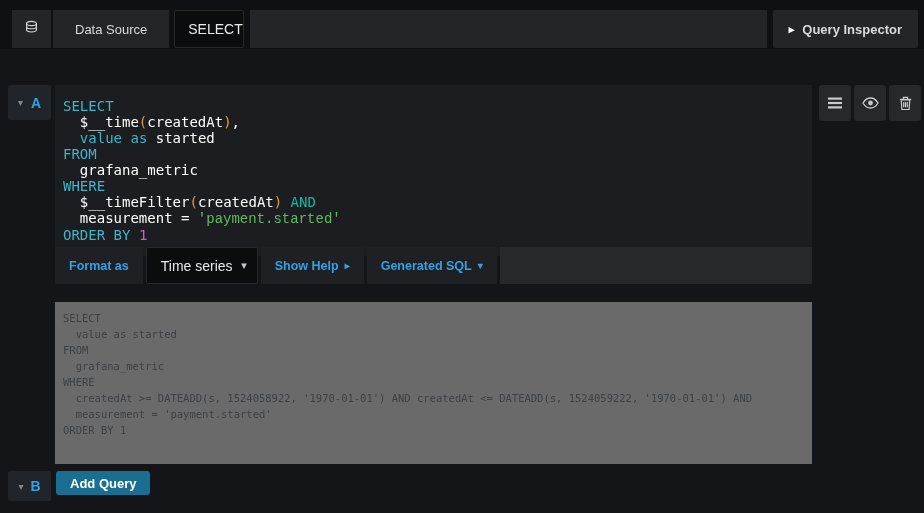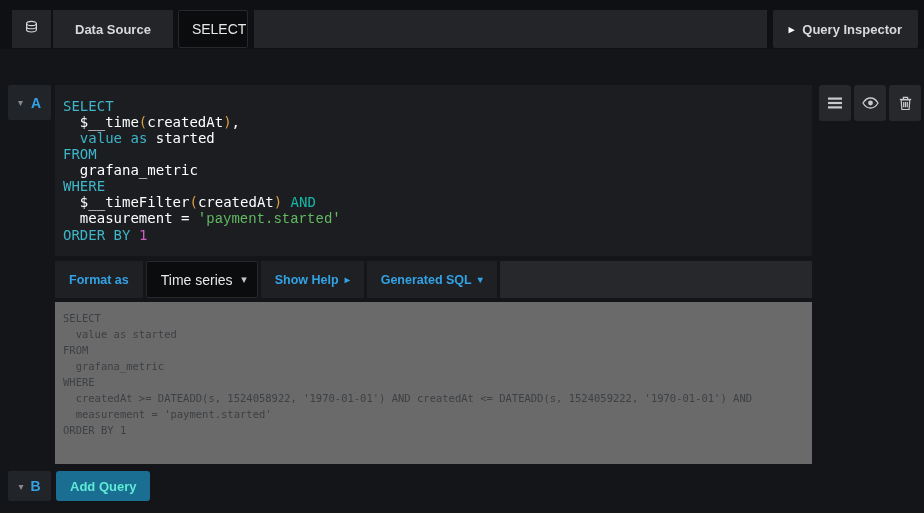--- a/index.html
+++ b/index.html
@@ -18,21 +18,21 @@
     background:#0f1013;
     display:flex; align-items:flex-start;
     padding:10px 6px 0 12px;
   }
   .seg {
     background:#232528; height:38px;
     display:flex; align-items:center;
     color:#d8d9da; font-size:13px;
   }
   .seg-icon { width:39px; justify-content:center; margin-right:2px; cursor:pointer; }
-  .seg-label { padding:0 22px; font-weight:bold; margin-right:5px; }
+  .seg-label { padding:0 22px; font-weight:normal; margin-right:5px; }
   .dropdown {
     background:#0b0c0e; border:1px solid #26282c; border-radius:2px;
     height:38px; display:flex; align-items:center; justify-content:space-between;
     color:#e8e8e8; cursor:pointer;
   }
   .ds-dropdown { width:70px; padding:0 10px 0 13px; font-size:14px; }
   .caret-glyph { color:#c7c8c9; font-size:11px; margin-left:8px; }
   .topbar-filler { flex:1; margin-left:6px; margin-right:6px; }
   .qi-button {
     border:0; cursor:pointer; padding:0 16px; gap:8px; border-radius:2px;
@@ -71,21 +71,21 @@
 
   .editor-actions { display:flex; gap:3px; justify-content:flex-end; padding-left:3px; }
   .icon-btn {
     width:32px; height:36px; background:#26282c; border:0; border-radius:3px;
     display:flex; align-items:center; justify-content:center; cursor:pointer;
   }
   .icon-btn svg { display:block; }
 
   
   .format-row {
-    position:absolute; top:261px; left:55px; width:757px; height:37px;
+    position:absolute; top:247px; left:55px; width:757px; height:37px;
     display:flex; gap:3px;
   }
   .format-row .fseg {
     background:#1e2023; height:37px; display:flex; align-items:center;
     padding:0 14px; font-size:12.5px; font-weight:bold; color:#33a2e5;
   }
   .fseg.clickable { cursor:pointer; }
   .format-dropdown { width:112px; height:37px; padding:0 10px 0 14px; font-size:14px; }
   .blue-caret { color:#33a2e5; font-size:10px; margin-left:6px; }
   .format-filler { flex:1; background:#26282b; height:37px; }
@@ -100,22 +100,22 @@
   }
   .gen-line { white-space:pre; }
 
   
   .row-b { position:absolute; top:471px; left:8px; display:flex; gap:5px; }
   .query-header-b {
     background:#212428; width:43px; height:30px; border-radius:2px;
     display:flex; align-items:center; justify-content:center; gap:7px; cursor:pointer;
   }
   .add-query-btn {
-    background:#1a6e92; color:#5eead4; border:0; border-radius:3px;
-    height:30px; padding:0 14px; font-size:13px; font-weight:bold;
+    background:#1a6e92; color:#ffffff; border:0; border-radius:3px;
+    height:24px; padding:0 14px; font-size:13px; font-weight:bold;
     font-family:"Liberation Sans", sans-serif; cursor:pointer;
   }
 </style>
 </head>
 <body>
 
 <div class="page">
 
   <header class="topbar">
     <div class="seg seg-icon">

